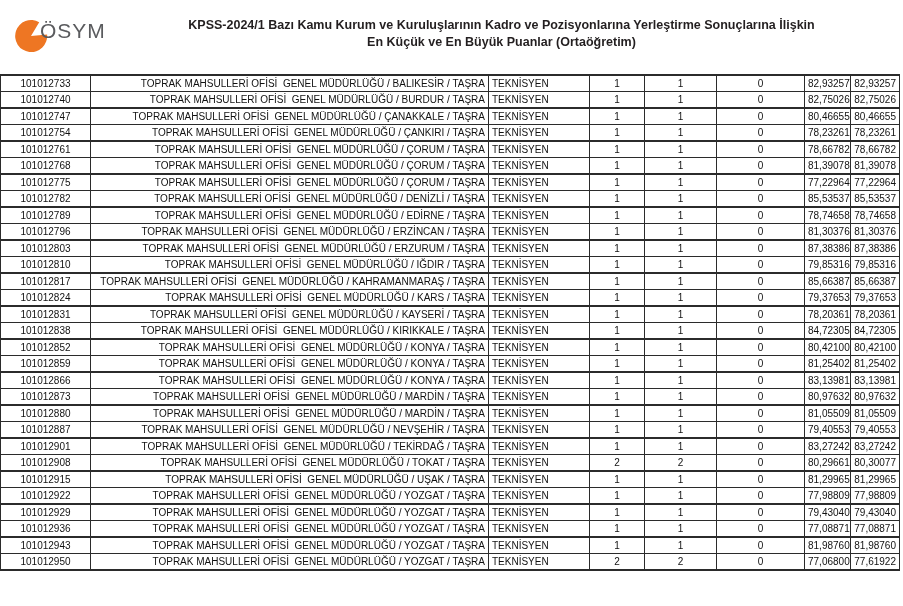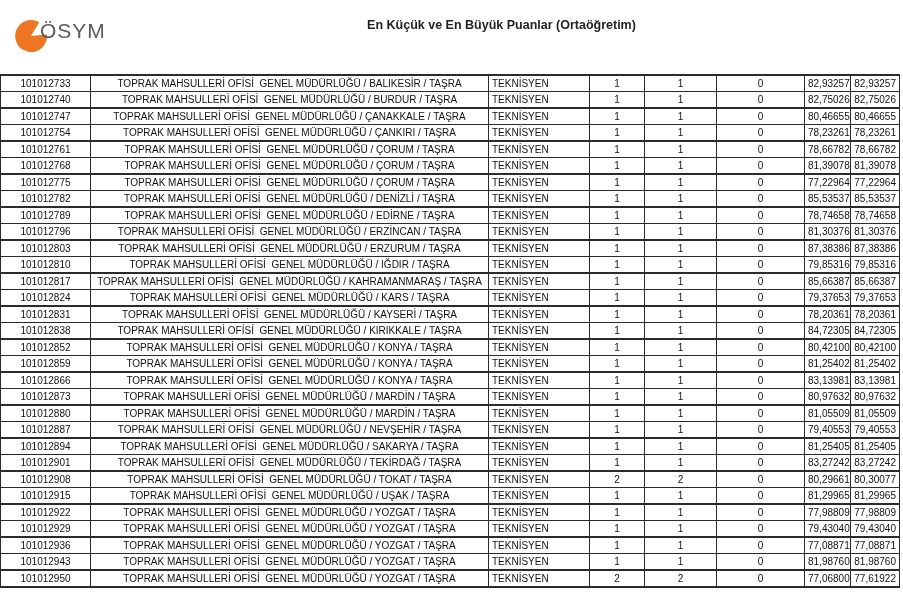--- a/index.html
+++ b/index.html
@@ -29,39 +29,40 @@
   table.results td{
     border:1px solid #2b2b2b;
     height:15px;line-height:15px;
     padding:0 3px;
     overflow:hidden;white-space:pre;text-overflow:clip;
   }
   table.results tr:nth-child(even) td{border-bottom-width:2.5px;}
   table.results tr:first-child td{border-top-width:2px;}
   table.results tr:last-child td{border-bottom-width:2.5px;}
   td.c0{width:83px;text-align:center;}
-  td.c1{width:391px;text-align:center;}
+  td.c1{width:391px;text-align:right;}
   td.c2{width:94px;text-align:left;}
   td.c3{width:48px;text-align:center;}
   td.c4{width:65px;text-align:center;}
   td.c5{width:81px;text-align:center;}
   td.c6{width:39px;text-align:right;padding:0 2px;}
   td.c7{width:42px;text-align:right;padding:0 2px;}
 </style>
 </head>
 <body>
 
 <div class="header">
   <div class="logo">
     <svg width="36" height="38" viewBox="0 0 36 38">
       <path d="M18,20 L26.2,6.2 A16,16 0 1 0 34.1,18.6 Z" fill="#ee7623"></path>
     </svg>
     <span class="logo-text">ÖSYM</span>
   </div>
   <div class="titles">
+    <div>KPSS-2024/1 Bazı Kamu Kurum ve Kuruluşlarının Kadro ve Pozisyonlarına Yerleştirme Sonuçlarına İlişkin</div>
     <div>En Küçük ve En Büyük Puanlar (Ortaöğretim)</div>
   </div>
 </div>
 
 <table class="results">
   <tbody>
       <tr>
         <td class="c0">101012733</td>
         <td class="c1">TOPRAK MAHSULLERİ OFİSİ  GENEL MÜDÜRLÜĞÜ / BALIKESİR / TAŞRA</td>
         <td class="c2">TEKNİSYEN</td>
@@ -275,30 +276,20 @@
         <td class="c0">101012887</td>
         <td class="c1">TOPRAK MAHSULLERİ OFİSİ  GENEL MÜDÜRLÜĞÜ / NEVŞEHİR / TAŞRA</td>
         <td class="c2">TEKNİSYEN</td>
         <td class="c3">1</td>
         <td class="c4">1</td>
         <td class="c5">0</td>
         <td class="c6">79,40553</td>
         <td class="c7">79,40553</td>
       </tr>
       <tr>
-        <td class="c0">101012894</td>
-        <td class="c1">TOPRAK MAHSULLERİ OFİSİ  GENEL MÜDÜRLÜĞÜ / SAKARYA / TAŞRA</td>
-        <td class="c2">TEKNİSYEN</td>
-        <td class="c3">1</td>
-        <td class="c4">1</td>
-        <td class="c5">0</td>
-        <td class="c6">81,25405</td>
-        <td class="c7">81,25405</td>
-      </tr>
-      <tr>
         <td class="c0">101012901</td>
         <td class="c1">TOPRAK MAHSULLERİ OFİSİ  GENEL MÜDÜRLÜĞÜ / TEKİRDAĞ / TAŞRA</td>
         <td class="c2">TEKNİSYEN</td>
         <td class="c3">1</td>
         <td class="c4">1</td>
         <td class="c5">0</td>
         <td class="c6">83,27242</td>
         <td class="c7">83,27242</td>
       </tr>
       <tr>

